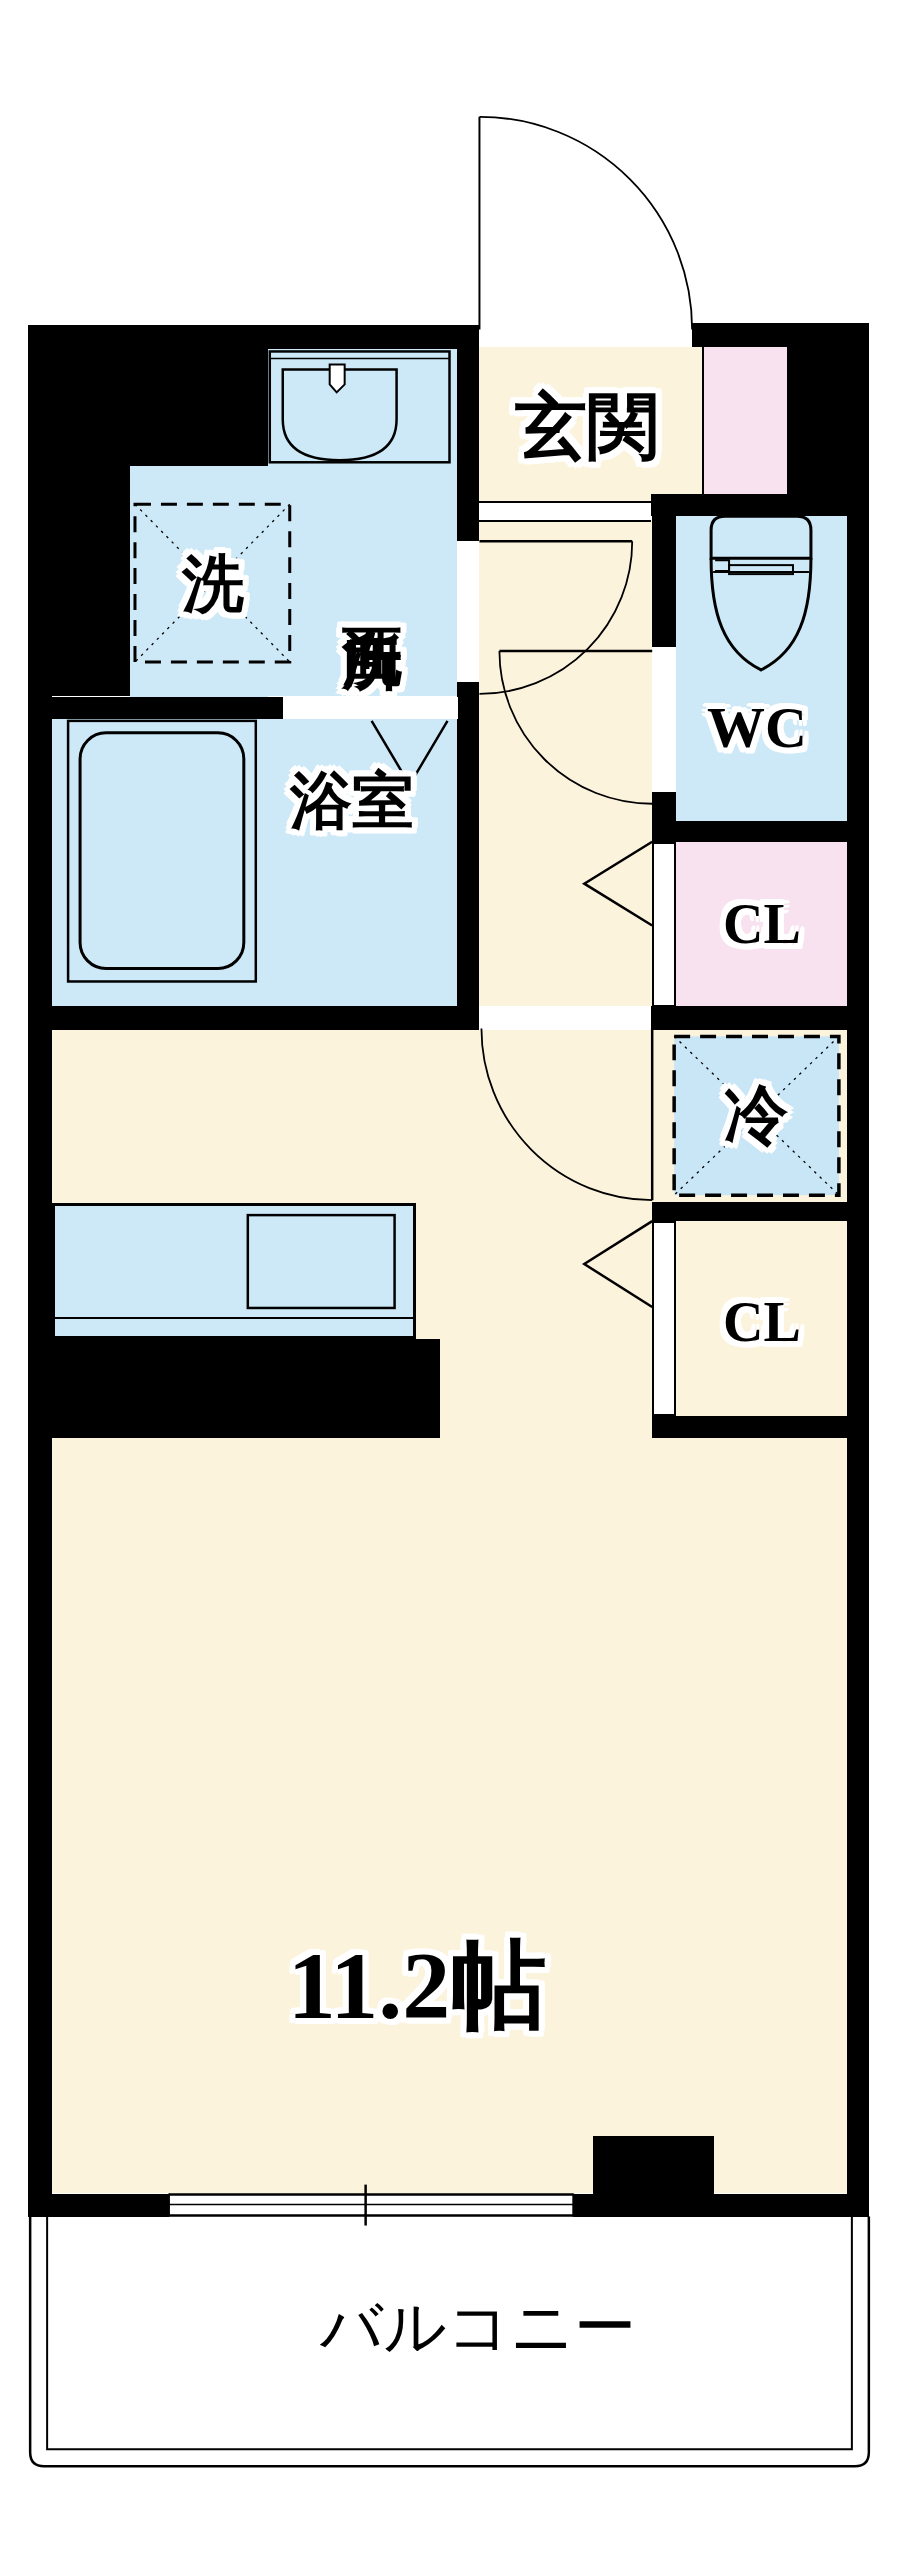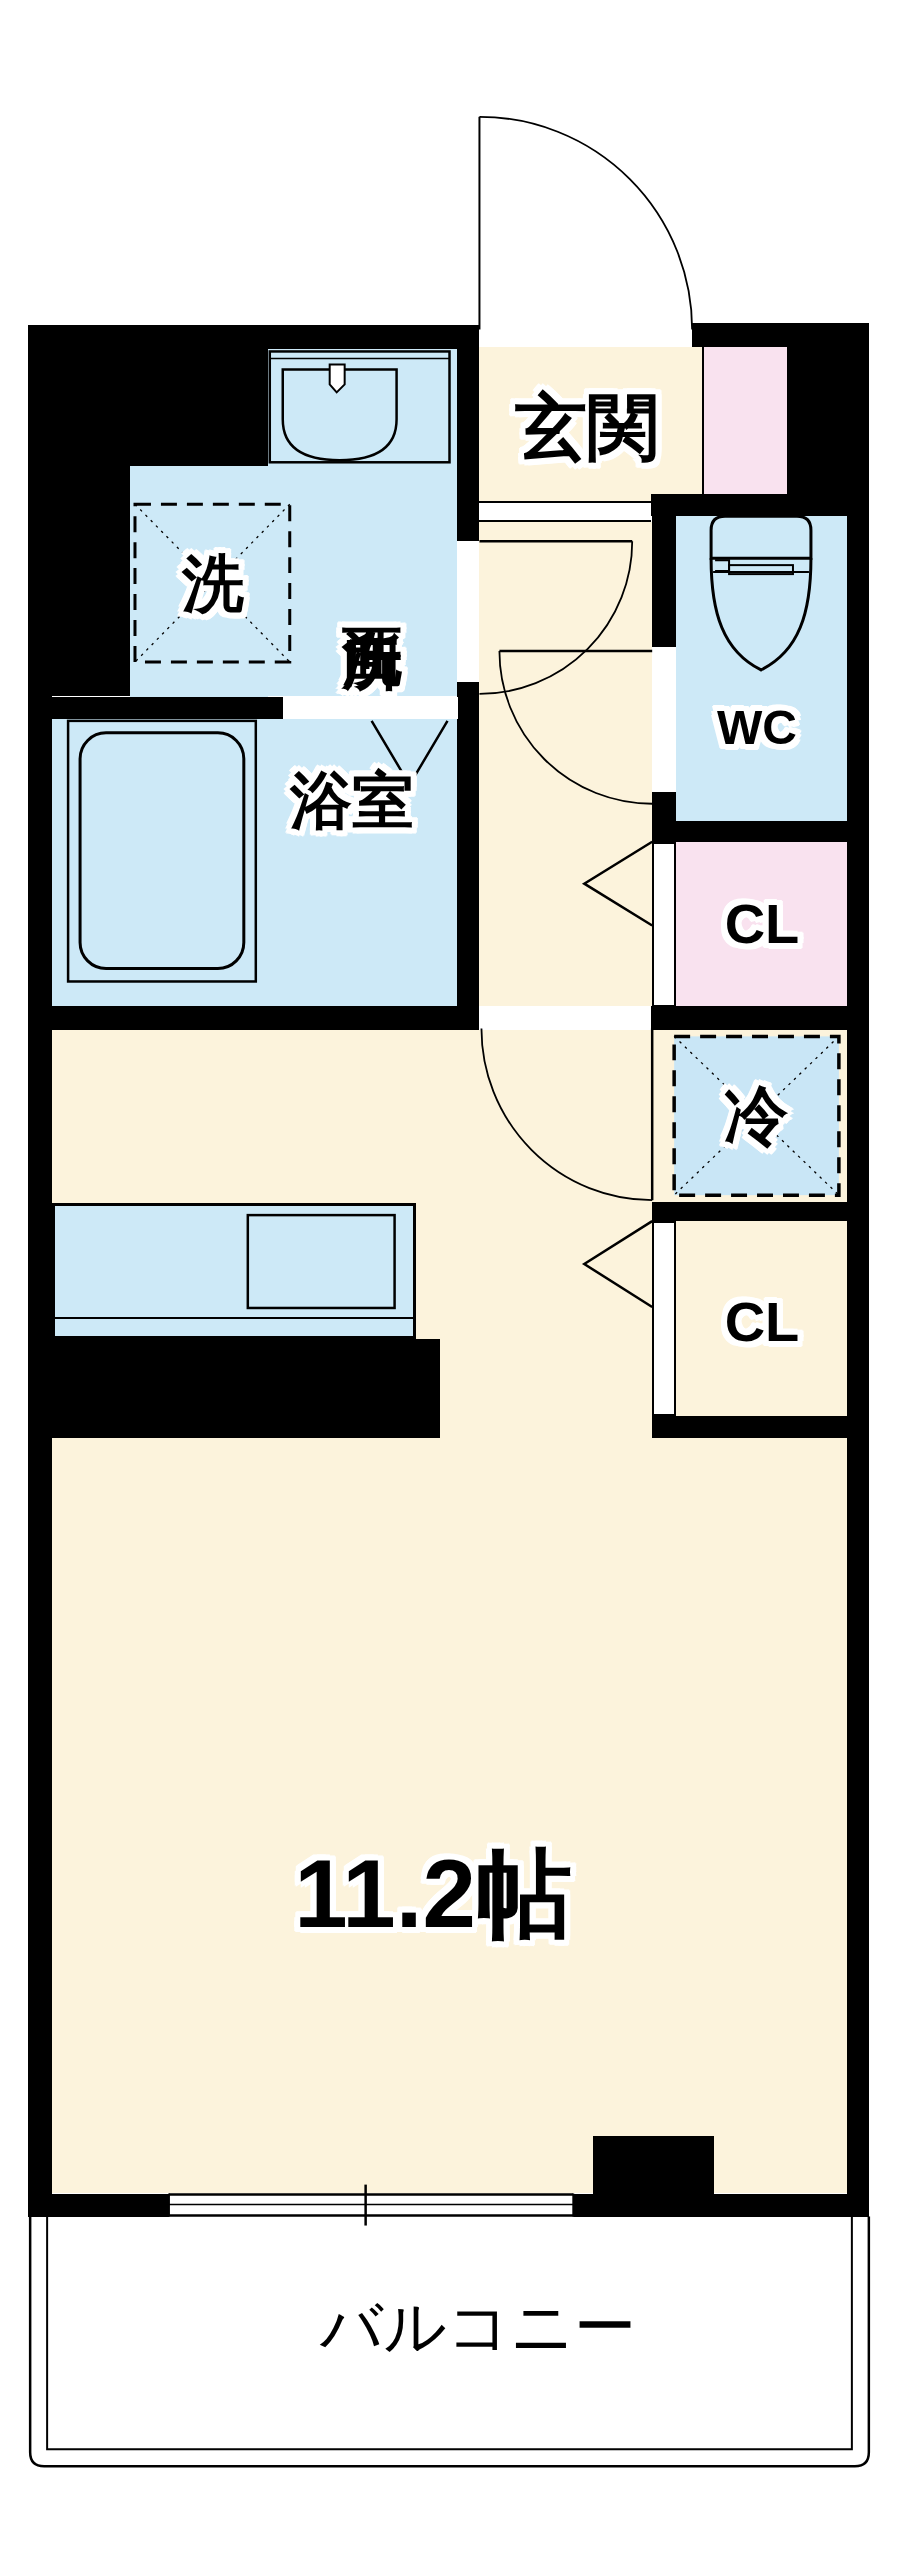--- a/index.html
+++ b/index.html
@@ -1,17 +1,17 @@
 <!DOCTYPE html>
 <html style="--bg: #FFFFFF; --wall: #000000; --room_cream: #FCF3DC; --wet_blue: #CDE9F7; --closet_pink: #F9E2EF; --fridge_blue: #C9E6F6; --text: #000000;"><head>
 <meta charset="utf-8">
 <style>
   html,body{margin:0;padding:0;background:#fff;}
   .plan{position:relative;width:899px;height:2576px;background:var(--bg,#fff);overflow:hidden;
-        font-family:Liberation Sans, sans-serif;}
+        font-family:Liberation Serif, serif;}
   .room,.wall,.open,.label,svg.lines{position:absolute;}
   .wall{background:var(--wall,#000);}
   .open{background:#fff;}
   .cream{background:var(--room_cream,#FCF3DC);}
   .wet{background:var(--wet_blue,#CDE9F7);}
   .pink{background:var(--closet_pink,#F9E2EF);}
   .label{transform:translate(-50%,-50%);color:var(--text,#000);font-weight:bold;white-space:nowrap;line-height:1;}
   .halo{text-shadow:-5px -5px 0 #fff,5px -5px 0 #fff,-5px 5px 0 #fff,5px 5px 0 #fff,
         -6px 0 0 #fff,6px 0 0 #fff,0 -6px 0 #fff,0 6px 0 #fff,
         -4px -6px 0 #fff,4px 6px 0 #fff,-6px 4px 0 #fff,6px -4px 0 #fff;}
@@ -134,21 +134,21 @@
     <g>
       <path d="M30,2220 L30,2456 Q30,2470 44,2470 L856,2470 Q870,2470 870,2456 L870,2220" stroke-width="2.5"></path>
       <path d="M47,2220 L47,2453 L853,2453 L853,2220" stroke-width="2"></path>
     </g>
   </svg>
 
   <div class="label halo" style="left:587px;top:427px;font-size:72px;">玄関</div>
   <div class="label halo vert" style="left:372px;top:582px;font-size:60px;">洗面所</div>
   <div class="label halo" style="left:213px;top:584px;font-size:62px;">洗</div>
   <div class="label halo" style="left:352px;top:801px;font-size:62px;">浴室</div>
-  <div class="label halo" style="left:757px;top:728px;font-size:48px;">WC</div>
+  <div class="label halo" style="left:757px;top:728px;font-size:58px;">WC</div>
   <div class="label halo" style="left:762px;top:924px;font-size:56px;">CL</div>
   <div class="label halo" style="left:756px;top:1116px;font-size:64px;">冷</div>
   <div class="label halo" style="left:762px;top:1322px;font-size:56px;">CL</div>
-  <div class="label halo" style="left:417px;top:1894px;font-size:96px;margin-left:16px;">11.2帖</div>
+  <div class="label halo" style="left:417px;top:1986px;font-size:96px;">11.2帖</div>
   <div class="label" style="left:454px;top:2327px;font-size:62px;font-weight:normal;margin-left:24px;">バルコニー</div>
 
 </div>
 
 
 </body></html>

